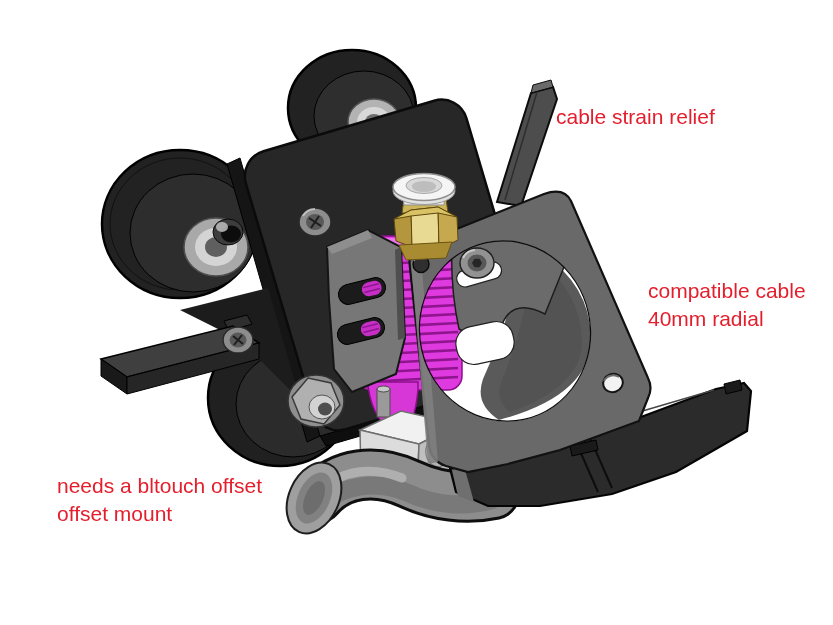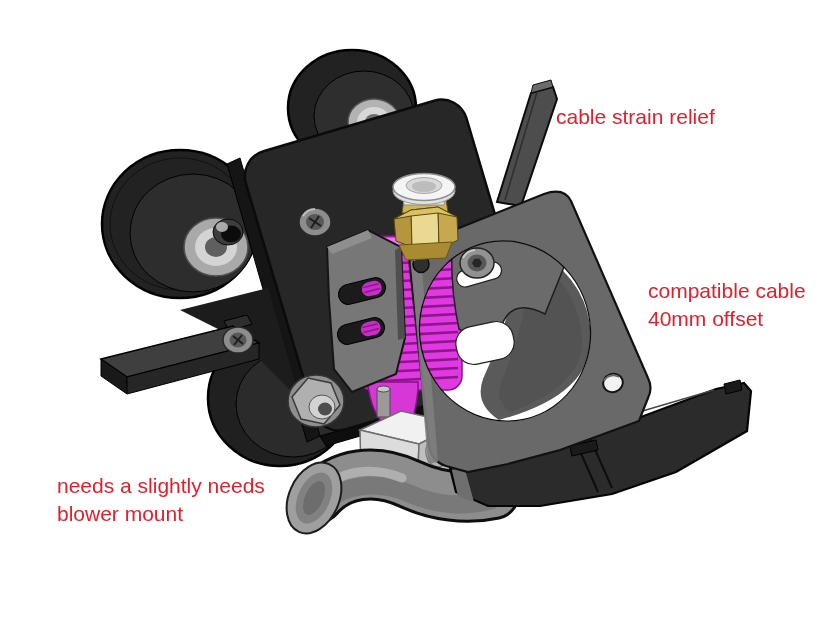--- a/index.html
+++ b/index.html
@@ -227,21 +227,21 @@
     <ellipse cx="424" cy="186.5" rx="12" ry="5.5" fill="#bdbdbd"></ellipse>
   </g>
 </svg>
 
 <div class="note" id="note-strain">
   <span>cable strain relief</span>
 </div>
 
 <div class="note" id="note-compat">
   <span>compatible cable</span>
-  <span>40mm offset</span>
+  <span>40mm radial</span>
 </div>
 
 <div class="note" id="note-bltouch">
-  <span>needs a slightly needs</span>
-  <span>blower mount</span>
+  <span>needs a bltouch offset</span>
+  <span>offset mount</span>
 </div>
 
 </div>
 
 </body></html>

